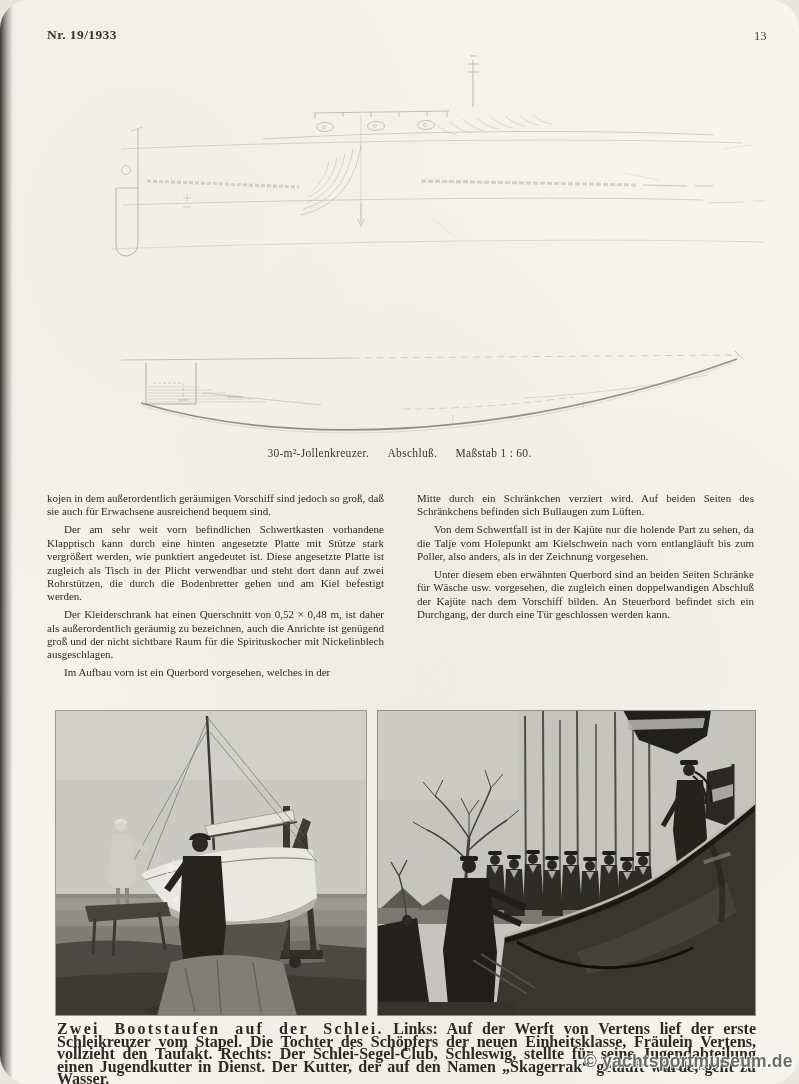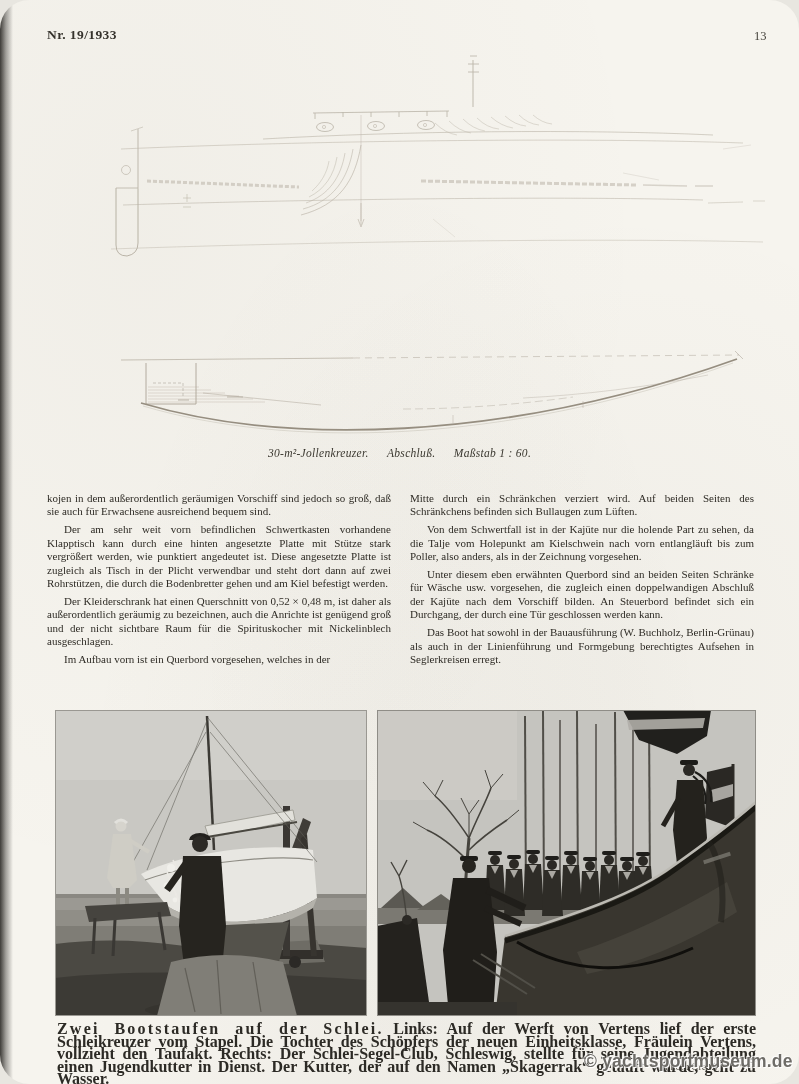--- a/index.html
+++ b/index.html
@@ -18,25 +18,25 @@
     position:absolute;left:0;top:0;width:13px;height:100%;
     background:linear-gradient(to right, rgba(22,20,17,.82), rgba(22,20,17,.38) 45%, rgba(22,20,17,0) 100%);
   }
   .issue{position:absolute;left:47px;top:27px;font-size:13.5px;font-weight:600;letter-spacing:.4px;color:#35322c;}
   .pageno{position:absolute;left:754px;top:29px;font-size:12.5px;color:#45423b;}
   .drawing{position:absolute;left:103px;top:53px;width:692px;height:396px;}
   .draw-caption{
     position:absolute;left:0;top:447px;width:799px;text-align:center;
     font-size:11.5px;color:#3a372f;letter-spacing:.3px;
   }
-  .draw-caption span{display:inline-block;font-style:italic;}
+  .draw-caption span{display:inline-block;}
   .draw-caption .gap{margin-right:1.6em;}
   .columns{
     position:absolute;left:47px;top:492px;width:707px;
-    display:flex;gap:19px;
+    display:flex;gap:33px;
   }
   .col{flex:1;font-size:11px;line-height:13.4px;text-align:justify;hyphens:auto;-webkit-hyphens:auto;}
   .col p{margin:0;}
   .col p + p{margin-top:4.5px;}
   .col p.indent{text-indent:1.55em;}
   .photos{position:absolute;left:55px;top:710px;width:701px;height:306px;display:flex;}
   .photo{height:306px;flex:0 0 auto;}
   .photo svg{display:block;}
   .photo + .photo{margin-left:10px;}
   .fig-caption{
@@ -144,21 +144,20 @@
     <div class="col">
       <p>kojen in dem außerordentlich geräumigen Vorschiff sind jedoch so groß, daß sie auch für Erwachsene ausreichend bequem sind.</p>
       <p class="indent">Der am sehr weit vorn befindlichen Schwertkasten vorhandene Klapptisch kann durch eine hinten angesetzte Platte mit Stütze stark vergrößert werden, wie punktiert angedeutet ist. Diese angesetzte Platte ist zugleich als Tisch in der Plicht verwendbar und steht dort dann auf zwei Rohrstützen, die durch die Bodenbretter gehen und am Kiel befestigt werden.</p>
       <p class="indent">Der Kleiderschrank hat einen Querschnitt von 0,52 × 0,48 m, ist daher als außerordentlich geräumig zu bezeichnen, auch die Anrichte ist genügend groß und der nicht sichtbare Raum für die Spirituskocher mit Nickelinblech ausgeschlagen.</p>
       <p class="indent">Im Aufbau vorn ist ein Querbord vorgesehen, welches in der</p>
     </div>
     <div class="col">
       <p>Mitte durch ein Schränkchen verziert wird.  Auf beiden Seiten des Schränkchens befinden sich Bullaugen zum Lüften.</p>
       <p class="indent">Von dem Schwertfall ist in der Kajüte nur die holende Part zu sehen, da die Talje vom Holepunkt am Kielschwein nach vorn entlangläuft bis zum Poller, also anders, als in der Zeichnung vorgesehen.</p>
       <p class="indent">Unter diesem eben erwähnten Querbord sind an beiden Seiten Schränke für Wäsche usw. vorgesehen, die zugleich einen doppelwandigen Abschluß der Kajüte nach dem Vorschiff bilden.  An Steuerbord befindet sich ein Durchgang, der durch eine Tür geschlossen werden kann.</p>
-      <p class="indent">Das Boot hat sowohl in der Bauausführung (W. Buchholz, Berlin-Grünau) als auch in der Linienführung und Formgebung berechtigtes Aufsehen in Seglerkreisen erregt.</p>
     </div>
   </div>
 
   <div class="photos">
 
     <div class="photo" role="img" aria-label="Stapellauf auf der Werft von Vertens: Fräulein Vertens tauft den ersten Schleikreuzer">
       <svg width="312" height="306" viewBox="0 0 312 306">
         <rect x="0" y="0" width="312" height="200" fill="#c9c8c3"></rect>
         <rect x="0" y="0" width="312" height="70" fill="#d3d2cd" opacity="0.7"></rect>
         <rect x="0" y="184" width="312" height="4" fill="#8a8882"></rect>

